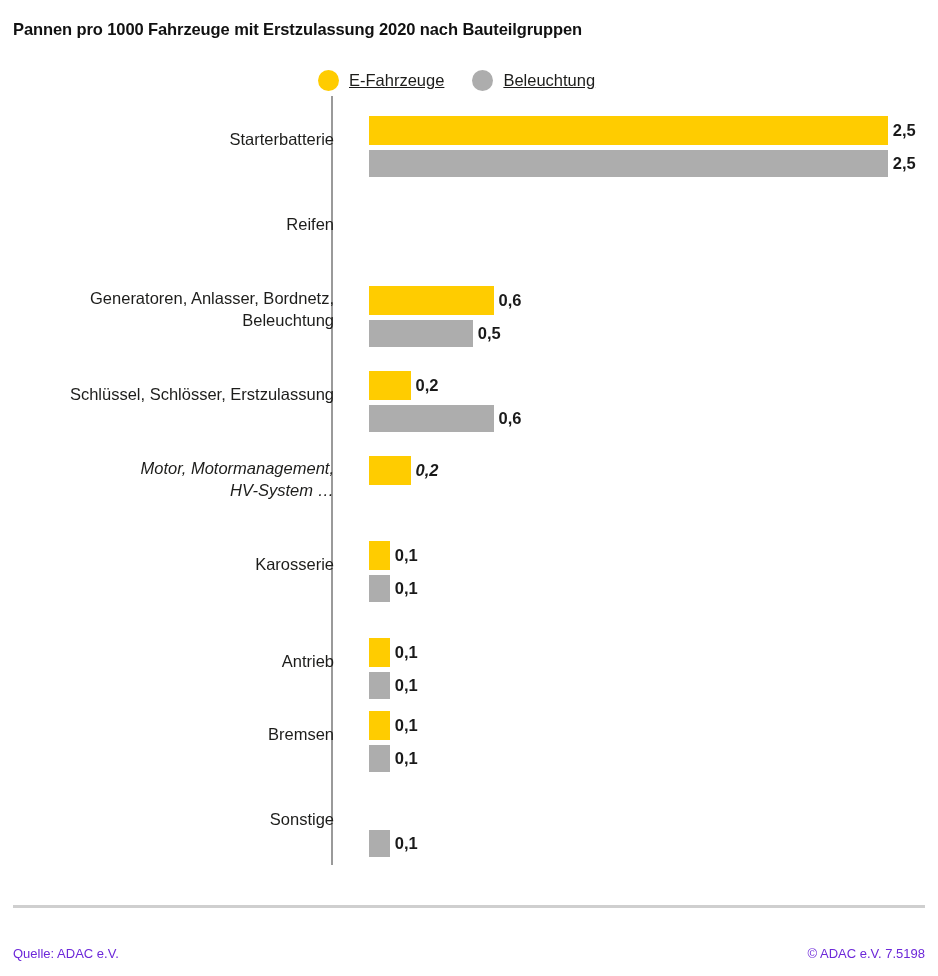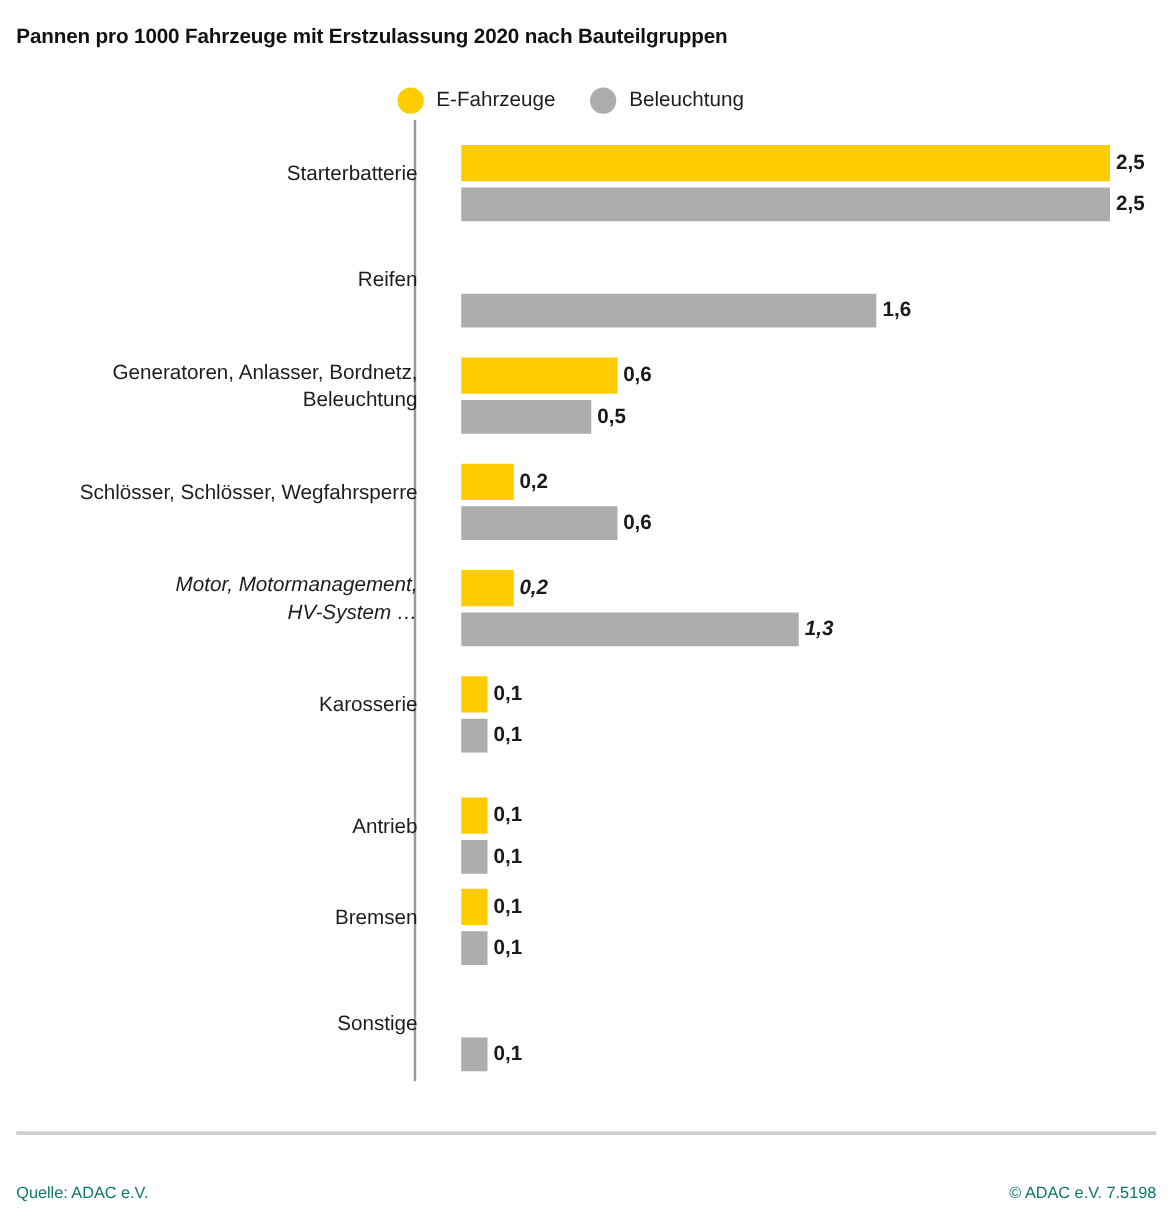--- a/index.html
+++ b/index.html
@@ -30,20 +30,21 @@
   }
 
   
   .legend {
     position: absolute;
     left: 318px;
     top: 70px;
     display: flex;
     align-items: flex-end;
     gap: 28px;
+    text-decoration: underline;
   }
   .legend-item {
     display: flex;
     align-items: center;
     gap: 10px;
   }
   .legend-dot {
     width: 21px;
     height: 21px;
     border-radius: 50%;
@@ -129,21 +130,21 @@
     background: #cfcfcf;
   }
   .footer {
     position: absolute;
     left: 13px;
     top: 946px;
     width: 912px;
     display: flex;
     justify-content: space-between;
     font-size: 13px;
-    color: #0f766e;
+    color: #6d28d9;
   }
   .footer span { white-space: nowrap; }
 </style>
 </head>
 <body>
 
 <div class="chart-title">Pannen pro 1000 Fahrzeuge mit Erstzulassung 2020 nach Bauteilgruppen</div>
 
 <div class="legend">
   <div class="legend-item">
@@ -165,56 +166,48 @@
           <span class="bar ev" style="width: 518.75px; background: rgb(255, 204, 0);"></span>
           <span class="bar-value">2,5</span>
         </div>
         <div class="bar-row ice">
           <span class="bar ice" style="width: 518.75px; background: rgb(173, 173, 173);"></span>
           <span class="bar-value">2,5</span>
         </div>
       </div>
       <div class="group" style="top: 85px;">
         <div class="cat-label"><span>Reifen</span></div>
-        <div class="bar-row ice">
-          <span class="bar ice" style="width: 332px; background: rgb(173, 173, 173);"></span>
-          <span class="bar-value">1,6</span>
-        </div>
       </div>
       <div class="group" style="top: 170px;">
         <div class="cat-label"><span>Generatoren, Anlasser, Bordnetz,</span><span class="line2">Beleuchtung</span></div>
         <div class="bar-row ev">
           <span class="bar ev" style="width: 124.5px; background: rgb(255, 204, 0);"></span>
           <span class="bar-value">0,6</span>
         </div>
         <div class="bar-row ice">
           <span class="bar ice" style="width: 103.75px; background: rgb(173, 173, 173);"></span>
           <span class="bar-value">0,5</span>
         </div>
       </div>
       <div class="group" style="top: 255px;">
-        <div class="cat-label"><span>Schlösser, Schlösser, Wegfahrsperre</span></div>
+        <div class="cat-label"><span>Schlüssel, Schlösser, Erstzulassung</span></div>
         <div class="bar-row ev">
           <span class="bar ev" style="width: 41.5px; background: rgb(255, 204, 0);"></span>
           <span class="bar-value">0,2</span>
         </div>
         <div class="bar-row ice">
           <span class="bar ice" style="width: 124.5px; background: rgb(173, 173, 173);"></span>
           <span class="bar-value">0,6</span>
         </div>
       </div>
       <div class="group" style="top: 340px; font-style: italic;">
         <div class="cat-label"><span>Motor, Motormanagement,</span><span class="line2">HV-System …</span></div>
         <div class="bar-row ev">
           <span class="bar ev" style="width: 41.5px; background: rgb(255, 204, 0);"></span>
           <span class="bar-value">0,2</span>
-        </div>
-        <div class="bar-row ice">
-          <span class="bar ice" style="width: 269.75px; background: rgb(173, 173, 173);"></span>
-          <span class="bar-value">1,3</span>
         </div>
       </div>
       <div class="group" style="top: 425px;">
         <div class="cat-label"><span>Karosserie</span></div>
         <div class="bar-row ev">
           <span class="bar ev" style="width: 20.75px; background: rgb(255, 204, 0);"></span>
           <span class="bar-value">0,1</span>
         </div>
         <div class="bar-row ice">
           <span class="bar ice" style="width: 20.75px; background: rgb(173, 173, 173);"></span>

